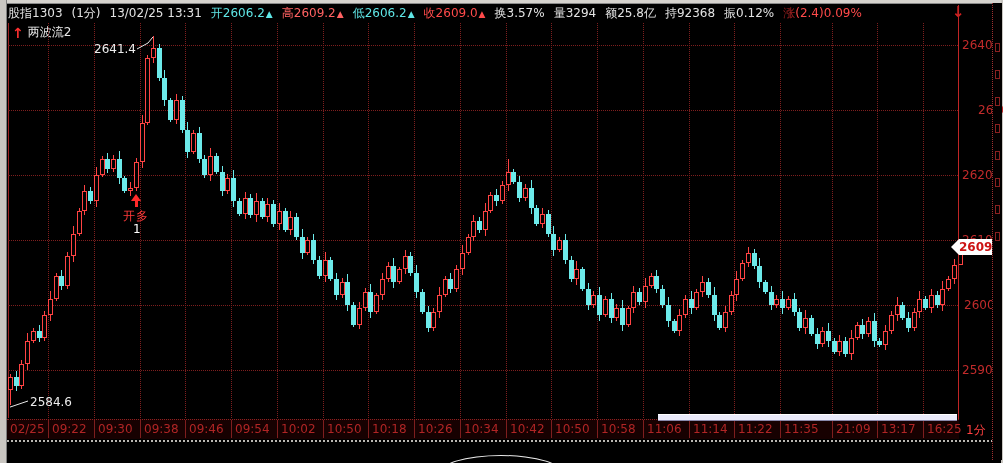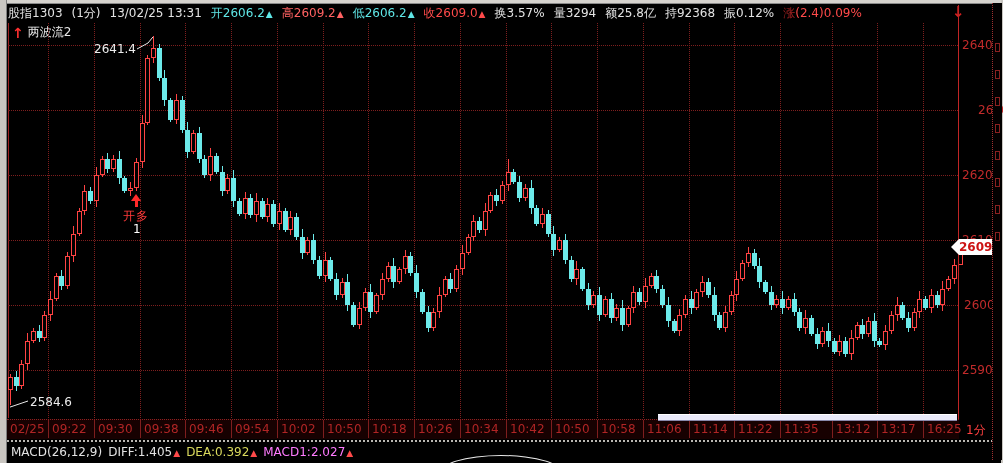--- a/index.html
+++ b/index.html
@@ -536,36 +536,30 @@
       <div class="xtick-lab abs" style="position: absolute; left: 601px;">10:58</div>
       <div class="xtick-line abs" style="position: absolute; left: 643px;"></div>
       <div class="xtick-lab abs" style="position: absolute; left: 647px;">11:06</div>
       <div class="xtick-line abs" style="position: absolute; left: 689px;"></div>
       <div class="xtick-lab abs" style="position: absolute; left: 693px;">11:14</div>
       <div class="xtick-line abs" style="position: absolute; left: 734px;"></div>
       <div class="xtick-lab abs" style="position: absolute; left: 738px;">11:22</div>
       <div class="xtick-line abs" style="position: absolute; left: 780px;"></div>
       <div class="xtick-lab abs" style="position: absolute; left: 784px;">11:35</div>
       <div class="xtick-line abs" style="position: absolute; left: 832px;"></div>
-      <div class="xtick-lab abs" style="position: absolute; left: 836px;">13:12</div>
+      <div class="xtick-lab abs" style="position: absolute; left: 836px;">21:09</div>
       <div class="xtick-line abs" style="position: absolute; left: 877px;"></div>
       <div class="xtick-lab abs" style="position: absolute; left: 881px;">13:17</div>
       <div class="xtick-line abs" style="position: absolute; left: 923px;"></div>
       <div class="xtick-lab abs" style="position: absolute; left: 927px;">16:25</div>
     </div>
   <div class="abs" id="period-lab">1分</div>
   <div class="abs" id="scrollbar"></div>
 
   <div class="abs" id="macd-row">
-    <div id="macd-text">
-      <span class="wht">MACD(26,12,9)</span>
-      <span class="wht"><span>DIFF:1.405</span><span class="arr red">▲</span></span>
-      <span class="yel"><span>DEA:0.392</span><span class="arr red">▲</span></span>
-      <span class="mag"><span>MACD1:2.027</span><span class="arr red">▲</span></span>
-    </div>
     <div id="macd-ellipse"></div>
   </div>
 
   <div class="abs" id="right-strip">
       <div class="strip-frag" style="top: 40px;"></div>
       <div class="strip-frag" style="top: 67px;"></div>
       <div class="strip-frag" style="top: 94px;"></div>
       <div class="strip-frag" style="top: 121px;"></div>
       <div class="strip-frag" style="top: 148px;"></div>
       <div class="strip-frag" style="top: 175px;"></div>

